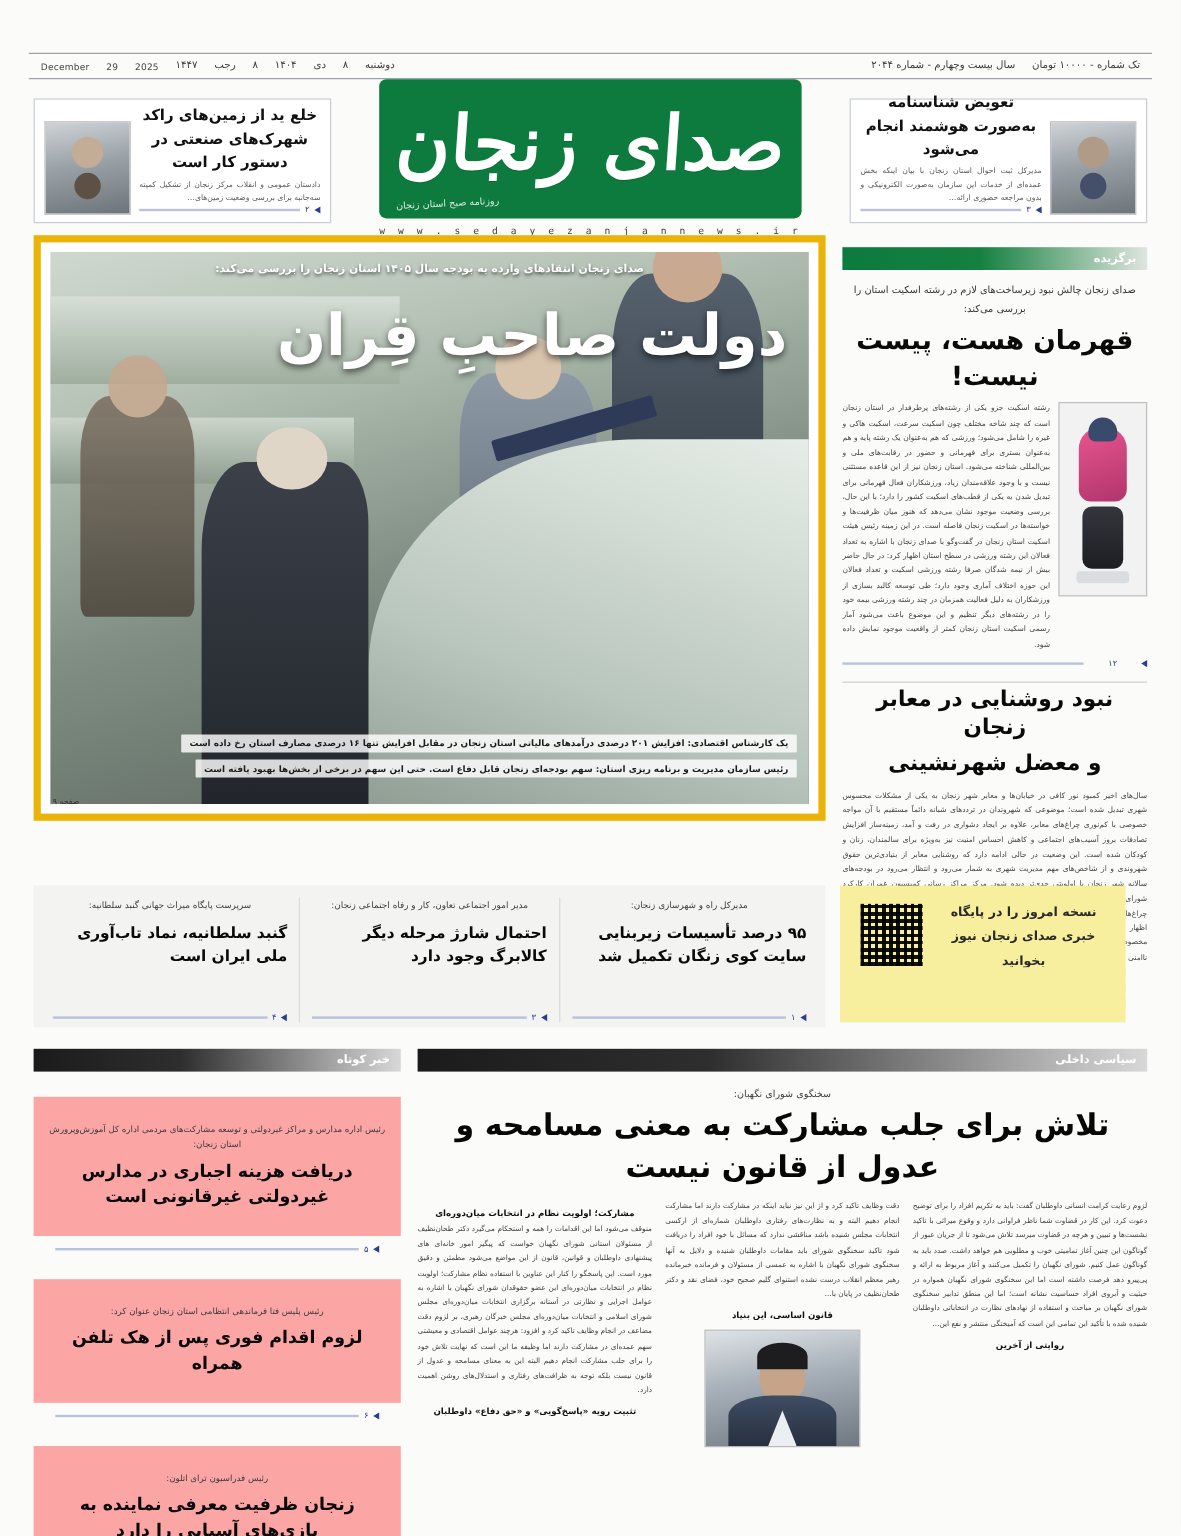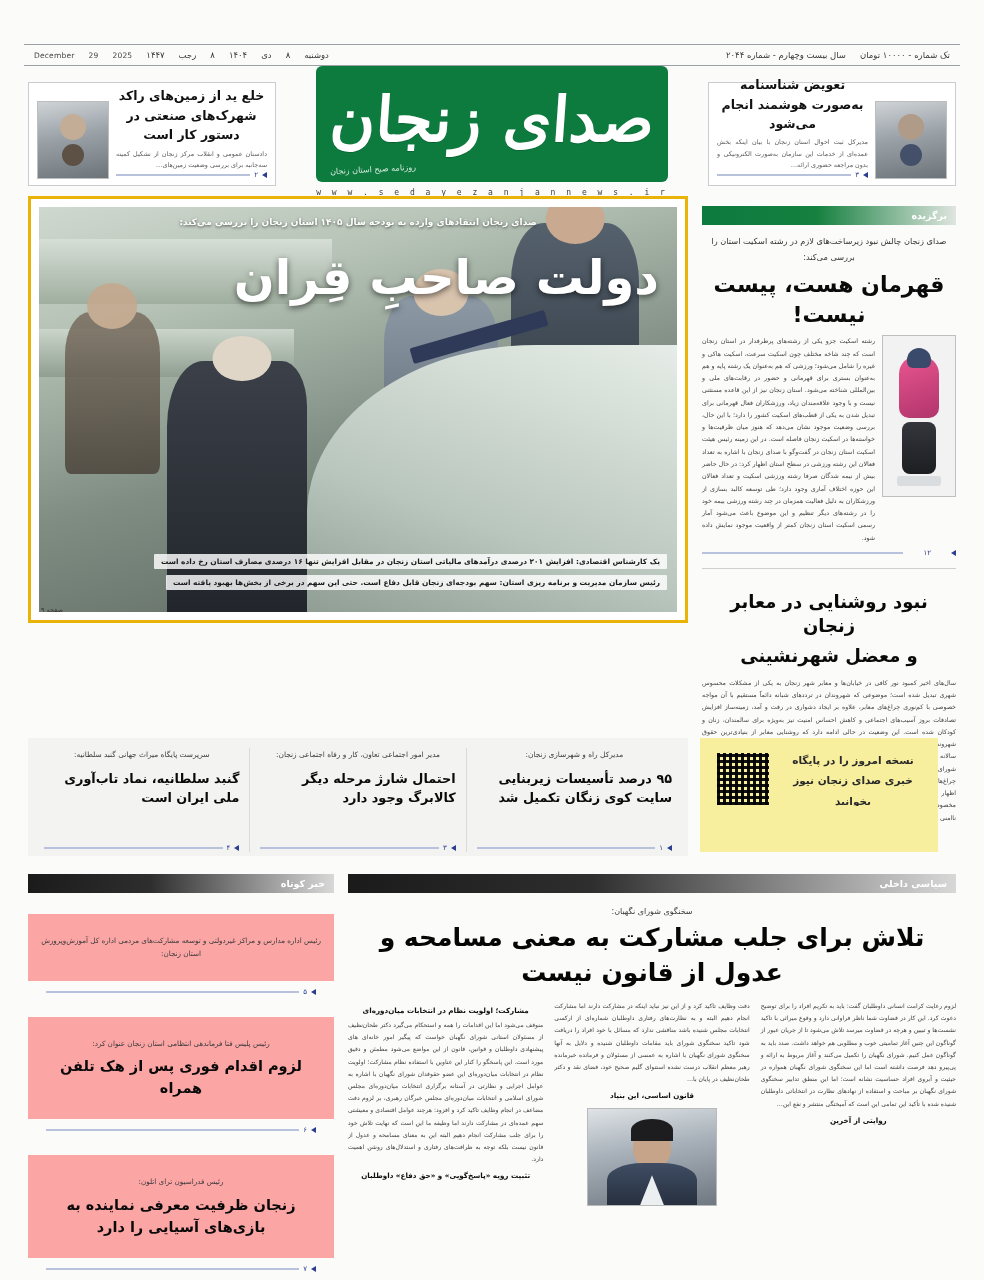--- a/index.html
+++ b/index.html
@@ -161,22 +161,22 @@
   }
   .arrow-pg .bar{flex:1;height:2px;background:#b9c2dd;}
   .arrow-pg .tri{
     width:0;height:0;border-top:3px solid transparent;border-bottom:3px solid transparent;
     border-right:5px solid #2b3d8f;
   }
 
   
   .mainblock{
     position:absolute;top:196px;left:28px;
-    width:660px;height:427px;
-    border:3px solid #eab308;background:#fff;
+    width:660px;height:488px;
+    border:6px solid #eab308;background:#fff;
     box-sizing:border-box;padding:8px;
   }
   .photo{
     position:relative;width:100%;height:100%;
     overflow:hidden;
     background:linear-gradient(165deg,#cfd8cf 0%,#b6c3b6 22%,#7f8d83 55%,#586259 100%);
   }
   .photo .bench{
     position:absolute;left:0;top:8%;width:46%;height:16%;
     background:linear-gradient(180deg,#d6ded6,#9fae9f);
@@ -452,21 +452,21 @@
     </div>
 
     <div class="arrow-pg">
       <span class="tri"></span>
       <span>۱۲</span>
       <span class="bar"></span>
     </div>
 
     <div class="hline"></div>
 
-    <div class="bighead sm" style="margin-top:21px">نبود روشنایی در معابر زنجان</div>
+    <div class="bighead sm" style="margin-top:2px">نبود روشنایی در معابر زنجان</div>
     <div class="bighead sm">و معضل شهرنشینی</div>
     <div class="sb-body" style="margin-top:8px">سال‌های اخیر کمبود نور کافی در خیابان‌ها و معابر شهر زنجان به یکی از مشکلات محسوس شهری تبدیل شده است؛ موضوعی که شهروندان در تردد‌های شبانه دائماً مستقیم با آن مواجه خصوصی با کم‌نوری چراغ‌های معابر، علاوه بر ایجاد دشواری در رفت و آمد، زمینه‌ساز افزایش تصادفات بروز آسیب‌های اجتماعی و کاهش احساس امنیت نیز به‌ویژه برای سالمندان، زنان و کودکان شده است. این وضعیت در حالی ادامه دارد که روشنایی معابر از بنیادی‌ترین حقوق شهروندی و از شاخص‌های مهم مدیریت شهری به شمار می‌رود و انتظار می‌رود در بودجه‌های سالانه شهر زنجان با اولویتی جدی‌تر دیده شود. مرکز مراکز رسانی کمیسیون عمران کارکرد شورای اسلامی شهر زنجان در همین اینکه عبور و مرور در شهر بااهمیت است و استفاده از چراغ‌های روشنایی کافی به یکی از مشکلات عدی شهروندان در ساعات شب تبدیل شده است، اظهار کرد: تاریکی معابر، خیابان‌ها و فضاهای عمومی خانواده شهر زنجان در شهروندان را مخصوصاً در شب، با دشواری مواجه می‌کند. نکته رسیدن بروز خواندن زندگی‌افزایش احساس ناامنی و کاهش کیفیت زندگی شهری می‌شود.</div>
   </div>
 
   <div class="mainblock">
     <div class="photo">
       <div class="bench"></div>
       <div class="bench2"></div>
       <div class="manD"></div>
       <div class="manB"></div>
@@ -527,20 +527,21 @@
     </div>
   </div>
 
   <div class="shorts">
     <div class="ribbon">
       <span>خبر کوتاه</span>
     </div>
 
     <div class="short-item">
       <div class="s-kick">رئیس اداره مدارس و مراکز غیردولتی و توسعه مشارکت‌های مردمی اداره کل آموزش‌وپرورش استان زنجان:</div>
+      <div class="s-head">دریافت هزینه اجباری در مدارس غیردولتی غیرقانونی است</div>
     </div>
     <div class="s-pg">
       <span class="tri"></span>
       <span>۵</span>
       <span class="bar"></span>
     </div>
 
     <div class="short-item">
       <div class="s-kick">رئیس پلیس فتا فرماندهی انتظامی استان زنجان عنوان کرد:</div>
       <div class="s-head">لزوم اقدام فوری پس از هک تلفن همراه</div>

